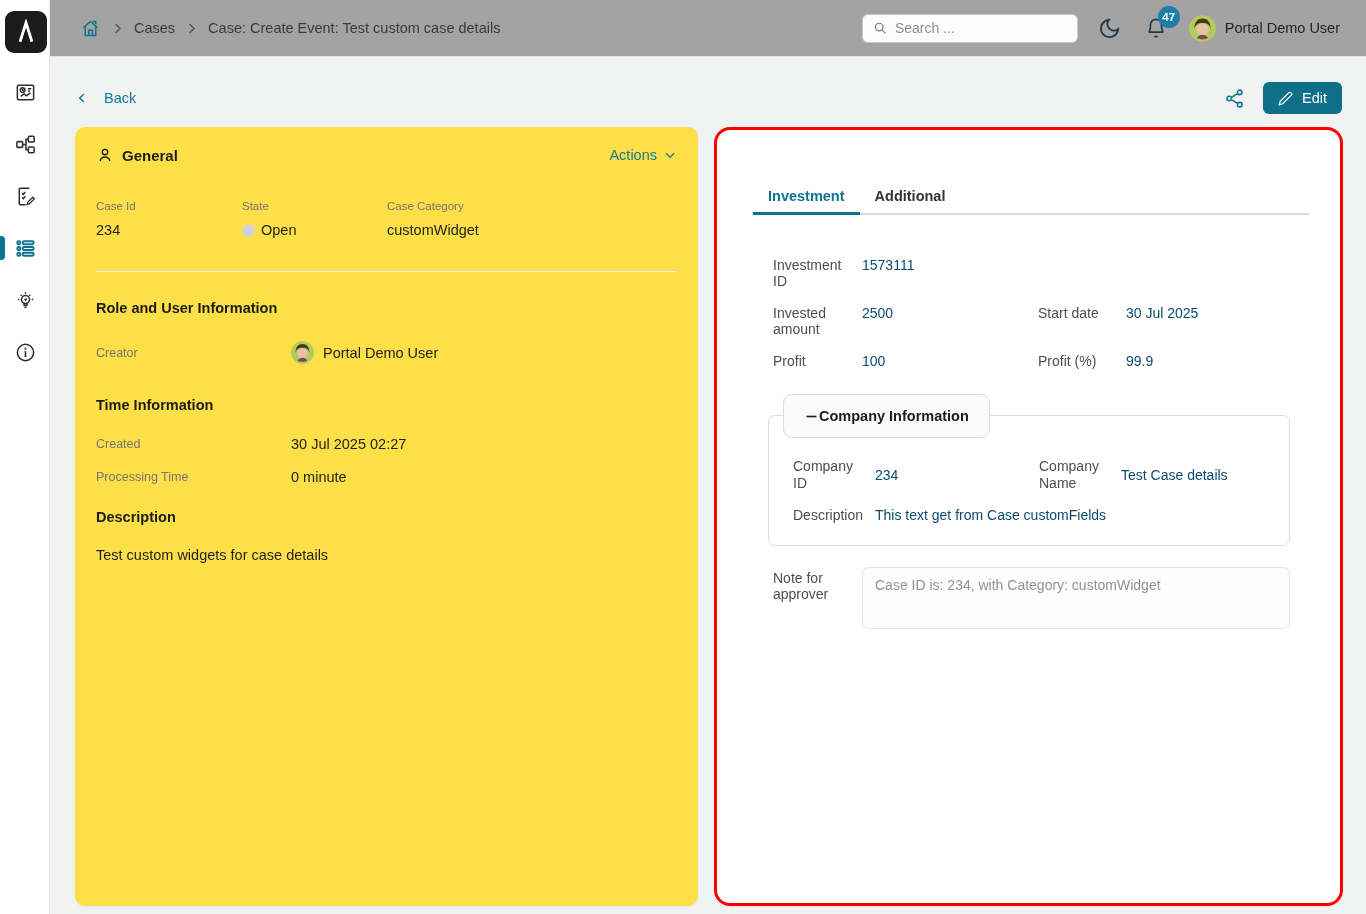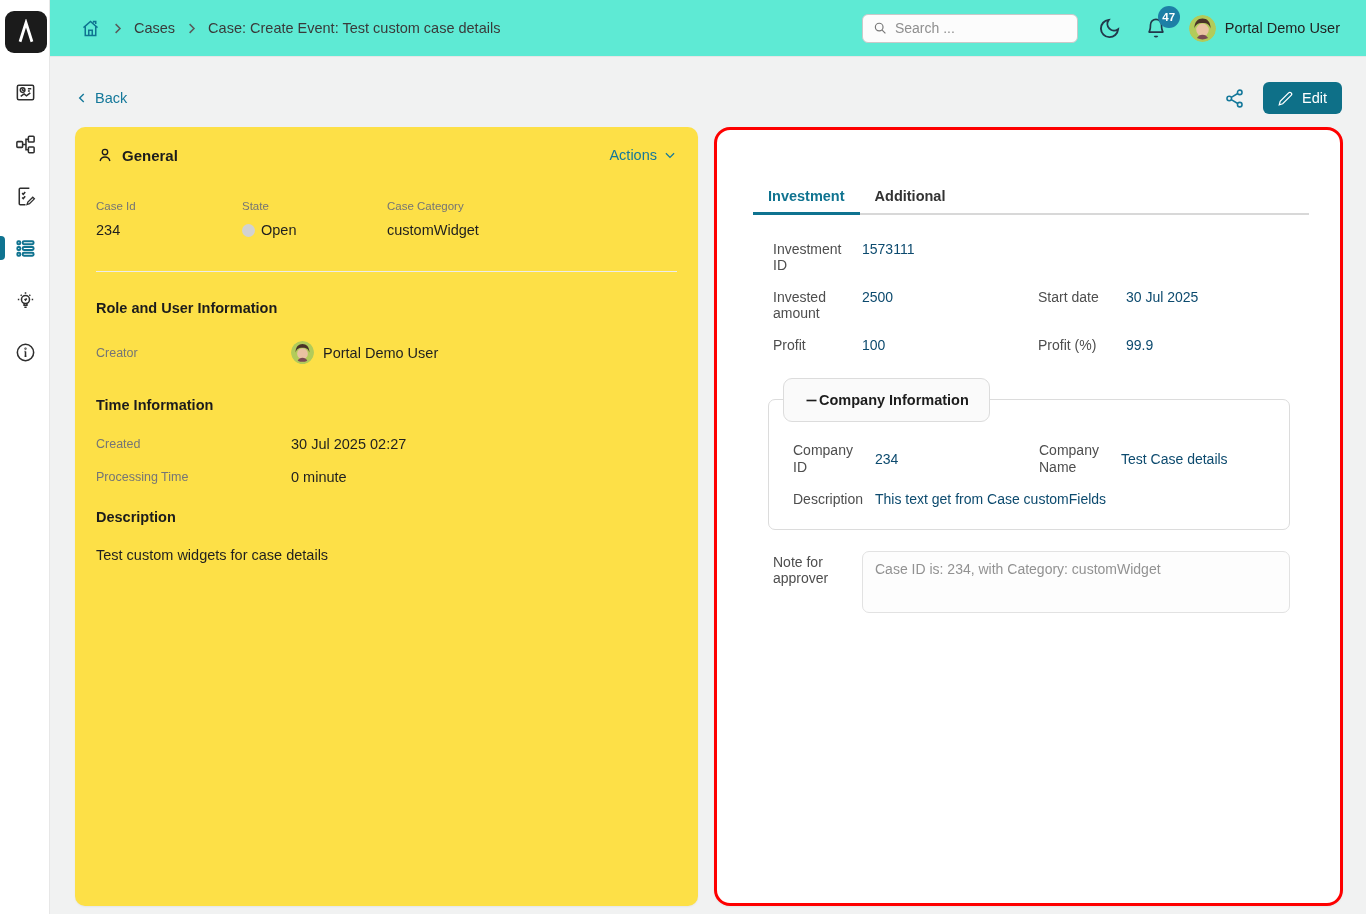--- a/index.html
+++ b/index.html
@@ -31,21 +31,21 @@
   }
   .side-item.active { color:#0f7390; }
   .side-item.active::before {
     content:""; position:absolute; left:0; top:14px; width:5px; height:24px;
     background:#0f7390; border-radius:0 4px 4px 0;
   }
 
   
   .topbar {
     position:absolute; left:50px; top:0; width:1316px; height:57px;
-    background:#5eead4; border-bottom:1px solid #e6e6e6;
+    background:#a3a3a3; border-bottom:1px solid #e6e6e6;
     display:flex; align-items:center; z-index:4;
   }
   .breadcrumb { display:flex; align-items:center; gap:9px; margin-left:30px; font-size:14.5px; color:#3a3a3a; }
   .crumb-home { color:#0f7390; cursor:pointer; display:flex; }
   .crumb-sep { color:#5a5a5a; display:flex; }
   .crumb-link { cursor:pointer; }
   .topbar-right { margin-left:auto; display:flex; align-items:center; margin-right:26px; }
   .searchbox {
     display:flex; align-items:center; gap:8px;
     width:216px; height:29px; border:1px solid #c9c9c9; border-radius:6px;
@@ -64,21 +64,21 @@
     background:#1d7fa6; color:#fff; border-radius:50%;
     font-size:11.5px; font-weight:bold; display:flex; align-items:center; justify-content:center;
   }
   .user-chip { display:flex; align-items:center; gap:9px; margin-left:22px; cursor:pointer; }
   .avatar { border-radius:50%; overflow:hidden; flex:none; }
   .user-name { font-size:14.5px; color:#222; }
 
   
   .main { position:absolute; left:50px; top:57px; width:1316px; height:857px; }
   .toolbar { position:absolute; top:25px; left:25px; right:24px; display:flex; align-items:center; }
-  .back-link { display:flex; align-items:center; gap:6px; color:#14789a; font-size:14.5px; cursor:pointer; background:none; border:none; font-family:inherit; }
+  .back-link { display:flex; align-items:center; gap:15px; color:#14789a; font-size:14.5px; cursor:pointer; background:none; border:none; font-family:inherit; }
   .toolbar-right { margin-left:auto; display:flex; align-items:center; gap:18px; }
   .share-btn { color:#14789a; }
   .edit-btn {
     display:flex; align-items:center; gap:9px; height:32px; padding:0 15px;
     background:#0e7088; color:#fff; border:none; border-radius:6px;
     font-size:14.5px; font-family:inherit; cursor:pointer;
   }
 
   .cards { position:absolute; top:70px; left:25px; right:23px; bottom:8px; display:flex; gap:16px; }
 
@@ -106,21 +106,21 @@
   .t-label { font-size:12.5px; color:#757575; }
   .t-value { font-size:14.5px; color:#1f1f1f; }
   .h-desc { margin-top:24px; }
   .desc-text { margin-top:22px; font-size:14.5px; color:#1f1f1f; }
 
   
   .details-card {
     flex:1; border:3px solid #fe0000; border-radius:16px; background:#fff;
     padding:52px 0 0 0; position:relative; overflow:hidden;
   }
-  .tabs { display:flex; margin:0 31px 0 36px; border-bottom:2px solid #d8d8d8; }
+  .tabs { display:flex; margin:0 31px 16px 36px; border-bottom:2px solid #d8d8d8; }
   .tab {
     padding:6px 15px 8px; font-size:14.5px; font-weight:bold; color:#333;
     border:none; background:none; font-family:inherit; cursor:pointer;
     border-bottom:3px solid transparent; margin-bottom:-2px;
   }
   .tab.active { color:#0f7390; border-bottom-color:#0f7390; }
   .panel-body { padding:26px 50px 0 56px; }
   .fgrid { display:grid; grid-template-columns:89px 176px 88px 1fr; row-gap:16px; }
   .p-label { font-size:14px; color:#4e4e4e; line-height:1.15; padding-right:10px; }
   .p-value { font-size:14px; color:#0c4a6e; }

